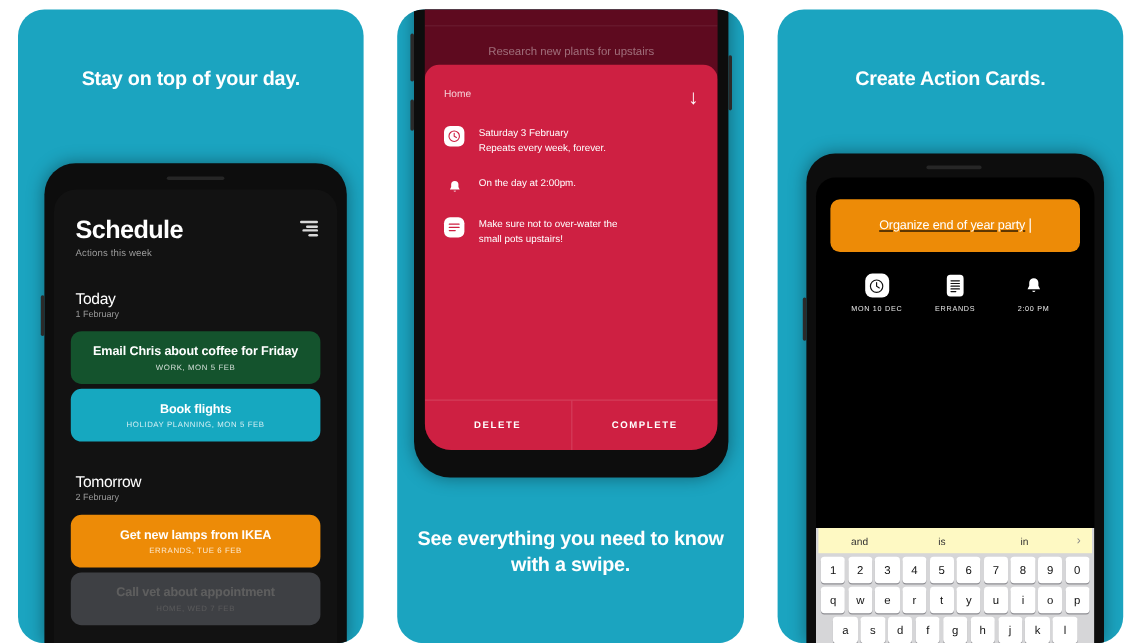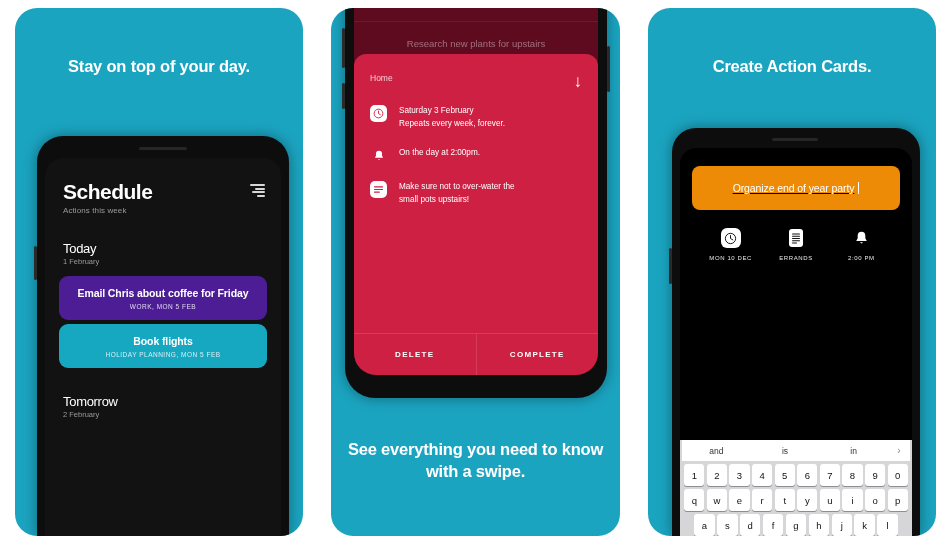--- a/index.html
+++ b/index.html
@@ -258,21 +258,21 @@
   
   .keyboard {
     position: absolute;
     left: 0; right: 0; bottom: 0;
     background: #d6d6d8;
     padding: 0 2px 0 2px;
   }
   .kb-suggest {
     display: flex; align-items: center;
     height: 21px;
-    background: #ffffff;
+    background: #fef9c3;
   }
   .kb-suggest .sg {
     flex: 1; text-align: center;
     font-size: 8.5px; color: #333333;
   }
   .kb-suggest .sg.arrow { flex: 0 0 22px; color: #8a8a8a; font-size: 10px; }
   .kb-row {
     display: flex; justify-content: center;
     padding: 3px 1px 0 1px;
   }
@@ -310,33 +310,43 @@
               <i></i>
               <i></i>
           </div>
         </div>
 
         <div class="day-group">
           <div class="day-name">Today</div>
           <div class="day-date">1 February</div>
         </div>
         <div class="cards">
-          <div class="task-card" style="background:#4c1d95">
+          <div class="task-card" style="background:#14532d">
             <div class="t-title">Email Chris about coffee for Friday</div>
             <div class="t-meta">WORK, MON 5 FEB</div>
           </div>
           <div class="task-card" style="background:#16A8C0">
             <div class="t-title">Book flights</div>
             <div class="t-meta">HOLIDAY PLANNING, MON 5 FEB</div>
           </div>
         </div>
 
         <div class="day-group">
           <div class="day-name">Tomorrow</div>
           <div class="day-date">2 February</div>
+        </div>
+        <div class="cards">
+          <div class="task-card" style="background:#ED8B07">
+            <div class="t-title">Get new lamps from IKEA</div>
+            <div class="t-meta">ERRANDS, TUE 6 FEB</div>
+          </div>
+          <div class="task-card faded" style="background:#9aa0ad">
+            <div class="t-title">Call vet about appointment</div>
+            <div class="t-meta">HOME, WED 7 FEB</div>
+          </div>
         </div>
 
       </div>
     </div>
   </div>
 
   <div class="panel" id="panel-2">
     <div class="phone" id="phone-2">
       <div class="side-btn"></div>
       <div class="side-btn b2"></div>

